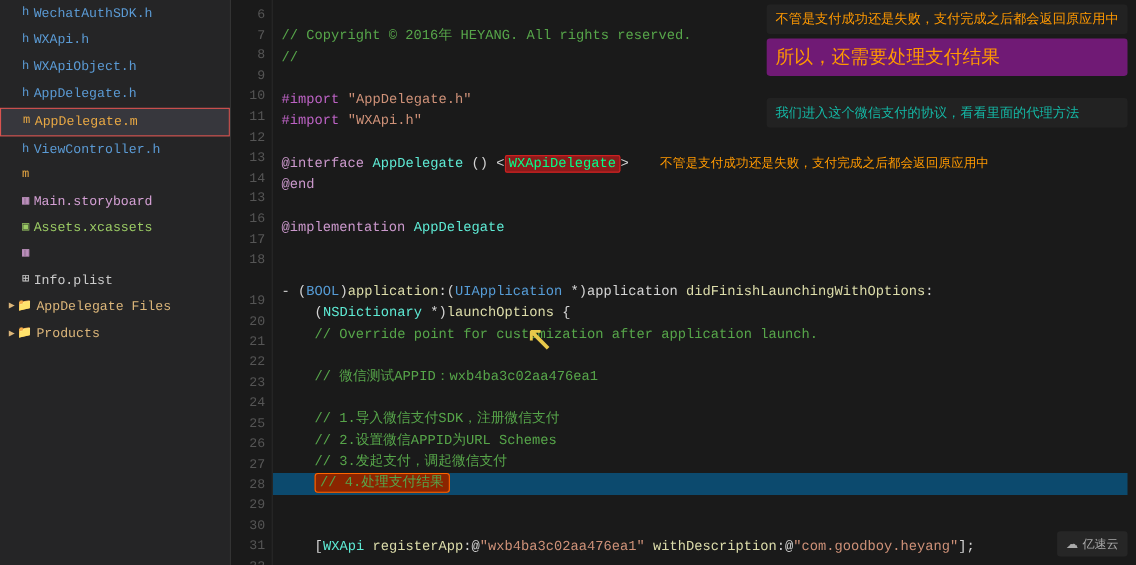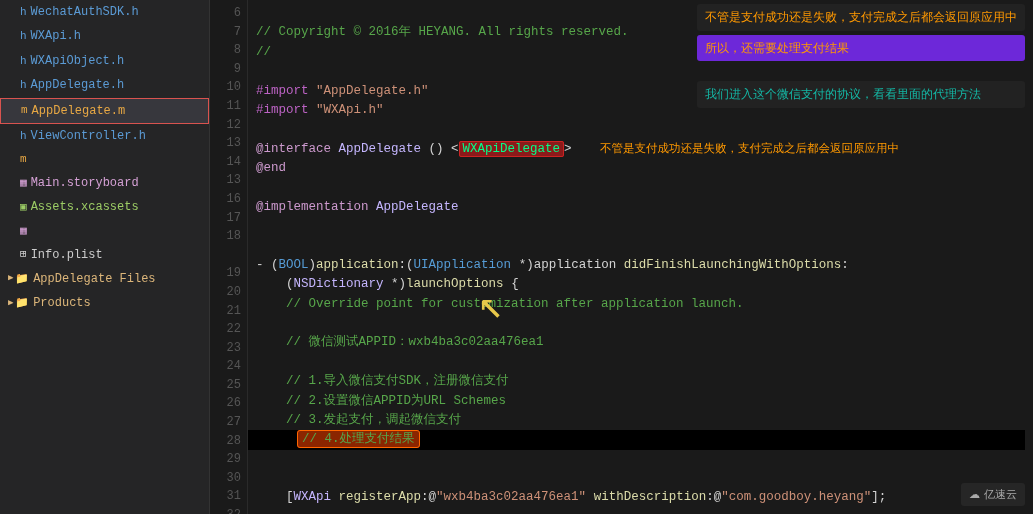--- a/index.html
+++ b/index.html
@@ -103,21 +103,21 @@
       display: flex;
       align-items: center;
       gap: 4px;
       font-family: 'Microsoft YaHei', sans-serif;
       z-index: 10;
     }       
     .kw2 { color: #569cd6; }     
     .str { color: #ce9178; }      
     .comment { color: #57a64a; }
     .macro { color: #bd63c5; }    
-    .class { color: #c4b5fd; }    
+    .class { color: #5eead4; }    
     .method { color: #dcdcaa; }   
     .punct { color: #d4d4d4; }
     .interface-kw { color: #cc99cd; }
     .annot-right {
       position: absolute;
       right: 10px;
       background: #252525;
       color: #ff9f0a;
       font-family: 'Microsoft YaHei', SimSun, sans-serif;
       font-size: 12px;
@@ -234,33 +234,33 @@
 
 <span class="punct">- (</span><span class="kw2">BOOL</span><span class="punct">)</span><span class="method">application</span><span class="punct">:(</span><span class="kw2">UIApplication</span> <span class="punct">*)</span><span class="punct">application</span> <span class="method">didFinishLaunchingWithOptions</span><span class="punct">:</span>
     <span class="punct">(</span><span class="class">NSDictionary</span> <span class="punct">*)</span><span class="method">launchOptions</span> <span class="punct">{</span>
     <span class="comment">// Override point for customization after application launch.</span>
 
     <span class="comment">// 微信测试APPID：wxb4ba3c02aa476ea1</span>
 
     <span class="comment">// 1.导入微信支付SDK，注册微信支付</span>
     <span class="comment">// 2.设置微信APPID为URL Schemes</span>
     <span class="comment">// 3.发起支付，调起微信支付</span>
-<span style="background:#000000;display:block;margin-left:-8px;padding-left:19px;">    <span style="background:#8b2500;border:1px solid #ff6600;padding:1px 4px;border-radius:3px;color:#57a64a;">// 4.处理支付结果</span></span>
+<span style="background:#0c4a6e;display:block;margin-left:-8px;padding-left:8px;">    <span style="background:#8b2500;border:1px solid #ff6600;padding:1px 4px;border-radius:3px;color:#57a64a;">// 4.处理支付结果</span></span>
 
     <span class="punct">[</span><span class="class">WXApi</span> <span class="method">registerApp</span><span class="punct">:@</span><span class="str">"wxb4ba3c02aa476ea1"</span> <span class="method">withDescription</span><span class="punct">:@</span><span class="str">"com.goodboy.heyang"</span><span class="punct">];</span>
 
      
 
 
 
 
 
 <div style="position:absolute;top:4px;right:8px;display:flex;flex-direction:column;gap:4px;">
   <div style="background:#222;color:#ff9900;font-family:'Microsoft YaHei',sans-serif;font-size:12px;padding:4px 8px;border-radius:3px;">不管是支付成功还是失败，支付完成之后都会返回原应用中</div>
-  <div style="background:#6d28d9;color:#ff9900;font-family:'Microsoft YaHei',sans-serif;font-size:12px;padding:4px 8px;border-radius:3px;">所以，还需要处理支付结果</div>
+  <div style="background:#701a75;color:#ff9900;font-family:'Microsoft YaHei',sans-serif;font-size:17px;padding:4px 8px;border-radius:3px;">所以，还需要处理支付结果</div>
   <div style="background:#222;color:#14b8a6;font-family:Liberation Sans, sans-serif;font-size:12px;padding:4px 8px;border-radius:3px;margin-top:16px;">我们进入这个微信支付的协议，看看里面的代理方法</div>
 </div>
 
 
 <div style="position:absolute;left:230px;top:290px;color:#e8c84a;font-size:42px;line-height:1;transform:rotate(180deg) scaleX(-1);">↙</div>
 
     </div>
   </div>
 
   <div class="watermark">

